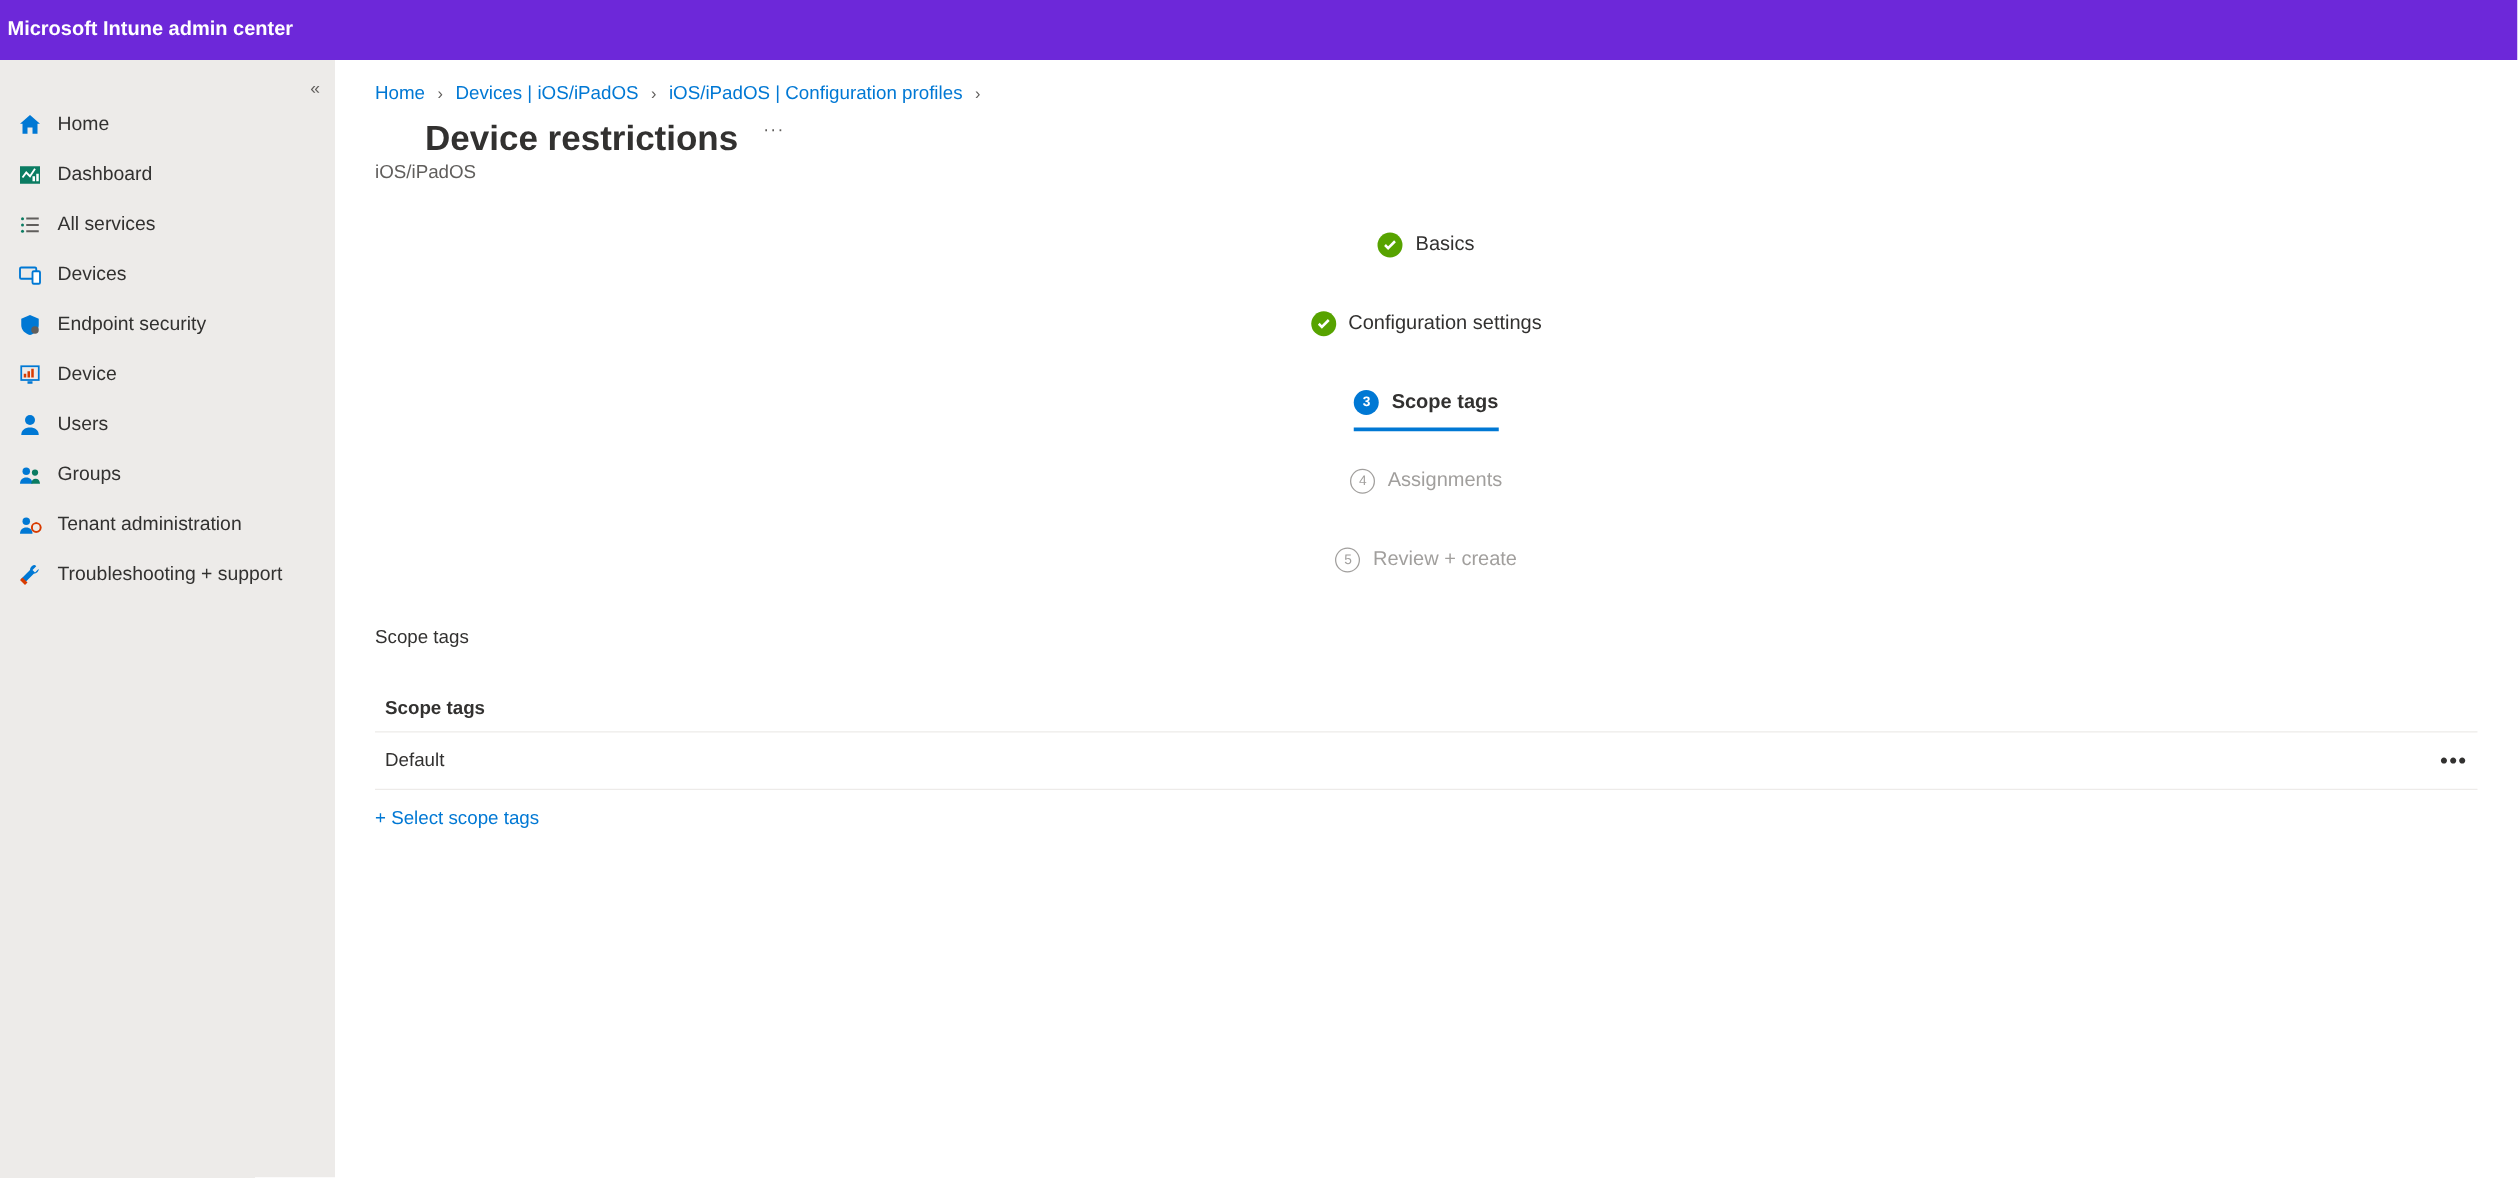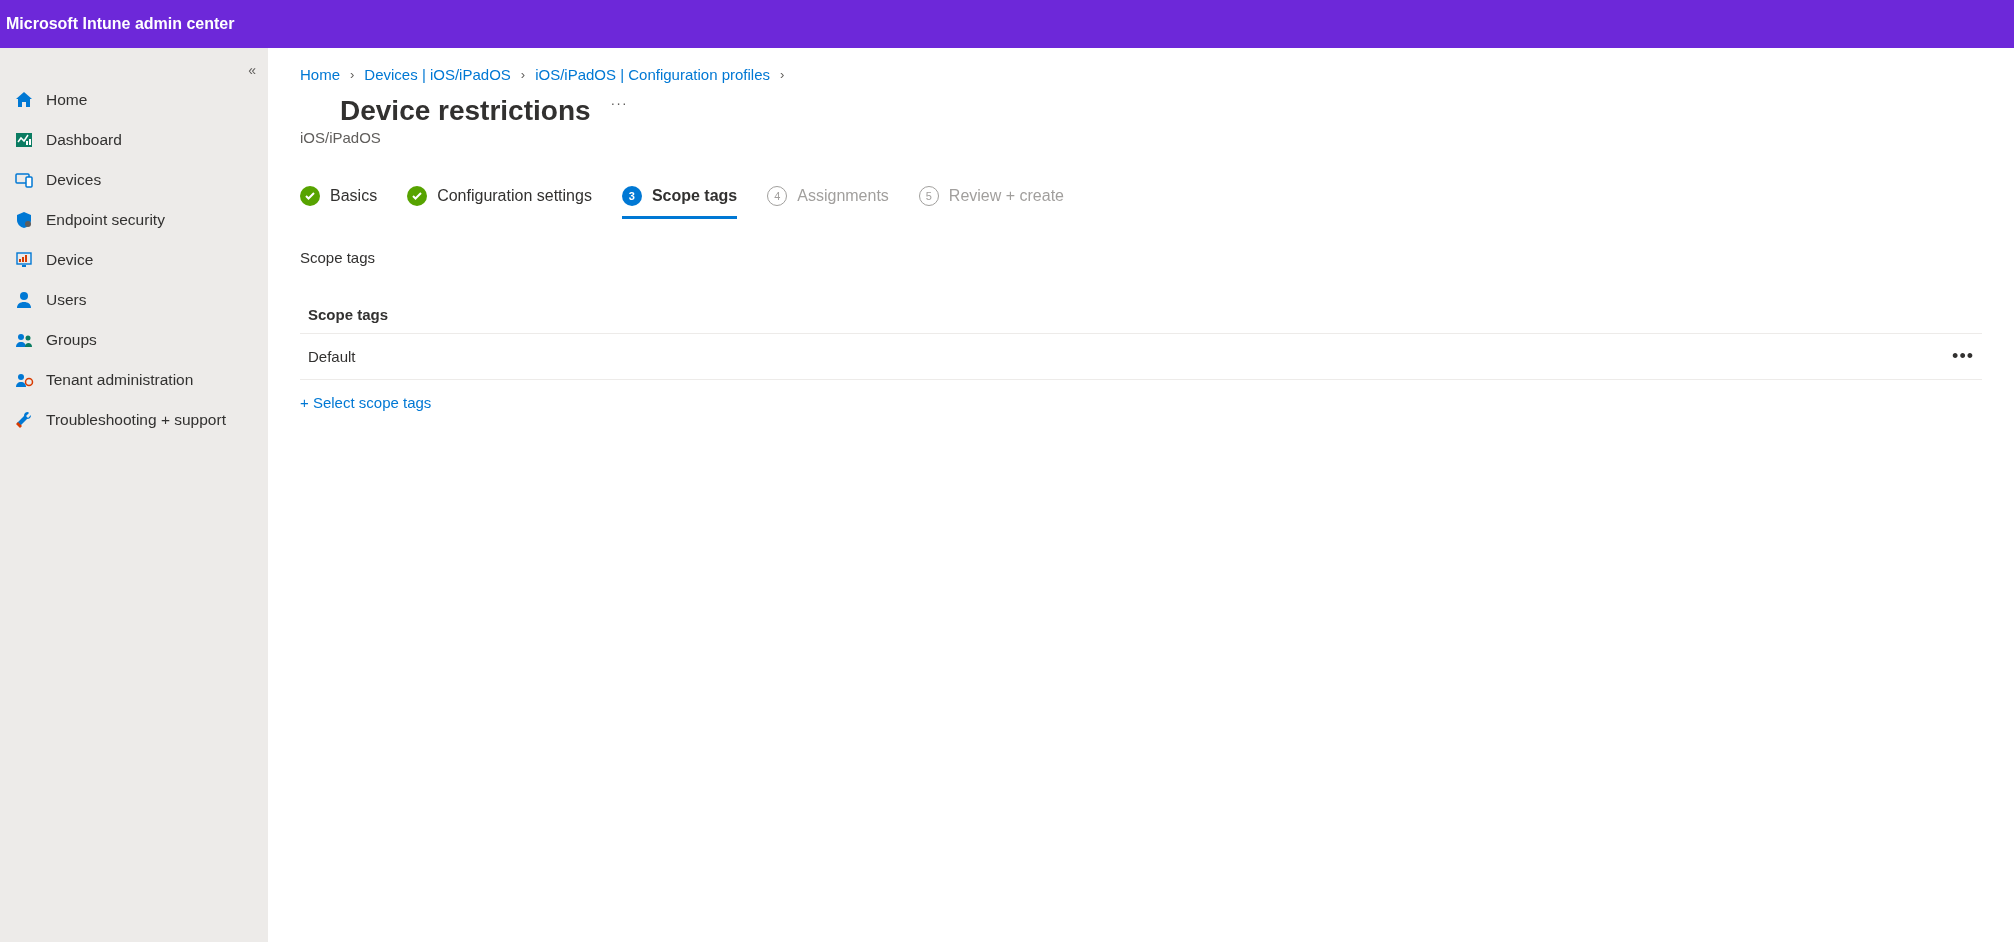--- a/index.html
+++ b/index.html
@@ -94,20 +94,21 @@
     .page-subtitle {
       font-size: 15px;
       color: #605e5c;
       margin-bottom: 40px;
     }
     .wizard-steps {
       display: flex;
       align-items: center;
       gap: 30px;
       margin-bottom: 30px;
+      flex-direction: column;
     }
     .step {
       display: flex;
       align-items: center;
       gap: 10px;
       cursor: pointer;
       padding-bottom: 10px;
       border-bottom: 3px solid transparent;
     }
     .step.active { border-bottom-color: #0078d4; }
@@ -186,20 +187,33 @@
     <div class="nav-item">
       <span class="nav-icon">
           <svg viewBox="0 0 20 20">
             <rect x="2" y="3" width="16" height="14" fill="#0b7c62"></rect>
             <path stroke="#fff" stroke-width="1.5" fill="none" d="M4 12l3-4 3 3 4-6"></path>
             <rect x="12" y="11" width="2" height="4" fill="#fff"></rect>
             <rect x="15" y="9" width="2" height="6" fill="#fff"></rect>
           </svg>
         </span>
       <span>Dashboard</span>
+    </div>
+    <div class="nav-item">
+      <span class="nav-icon">
+          <svg viewBox="0 0 20 20">
+            <circle cx="4" cy="5" r="1.2" fill="#0b7c62"></circle>
+            <rect x="7" y="4" width="10" height="1.6" fill="#605e5c"></rect>
+            <circle cx="4" cy="10" r="1.2" fill="#0b7c62"></circle>
+            <rect x="7" y="9.2" width="10" height="1.6" fill="#605e5c"></rect>
+            <circle cx="4" cy="15" r="1.2" fill="#0b7c62"></circle>
+            <rect x="7" y="14.2" width="10" height="1.6" fill="#605e5c"></rect>
+          </svg>
+        </span>
+      <span>All services</span>
     </div>
     <div class="nav-item">
       <span class="nav-icon">
           <svg viewBox="0 0 20 20">
             <rect x="2" y="4" width="13" height="9" rx="1" fill="none" stroke="#0078d4" stroke-width="1.5"></rect>
             <rect x="12" y="7" width="6" height="10" rx="1" fill="#fff" stroke="#0078d4" stroke-width="1.5"></rect>
           </svg>
         </span>
       <span>Devices</span>
     </div>

